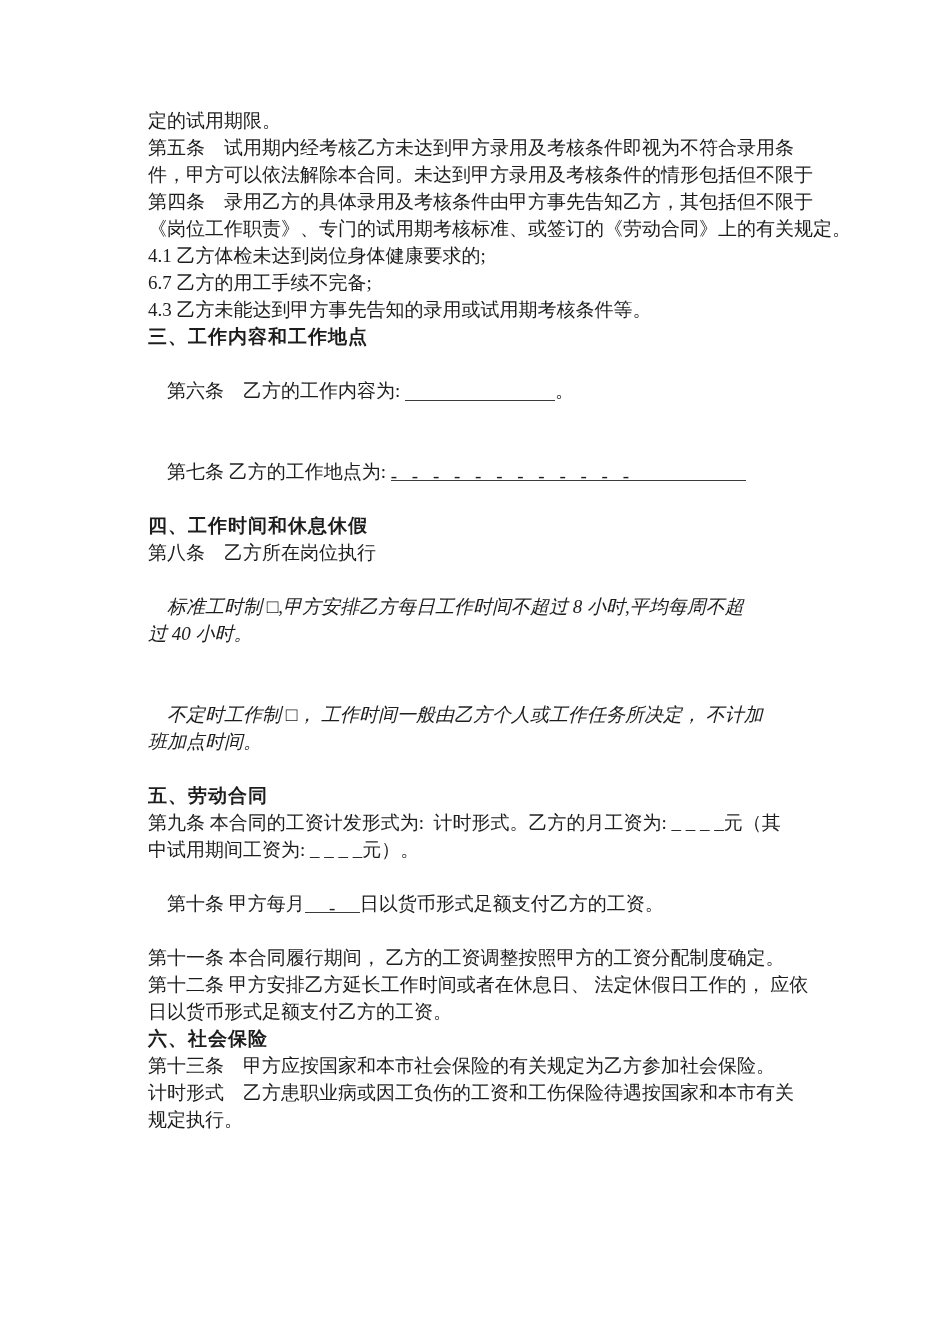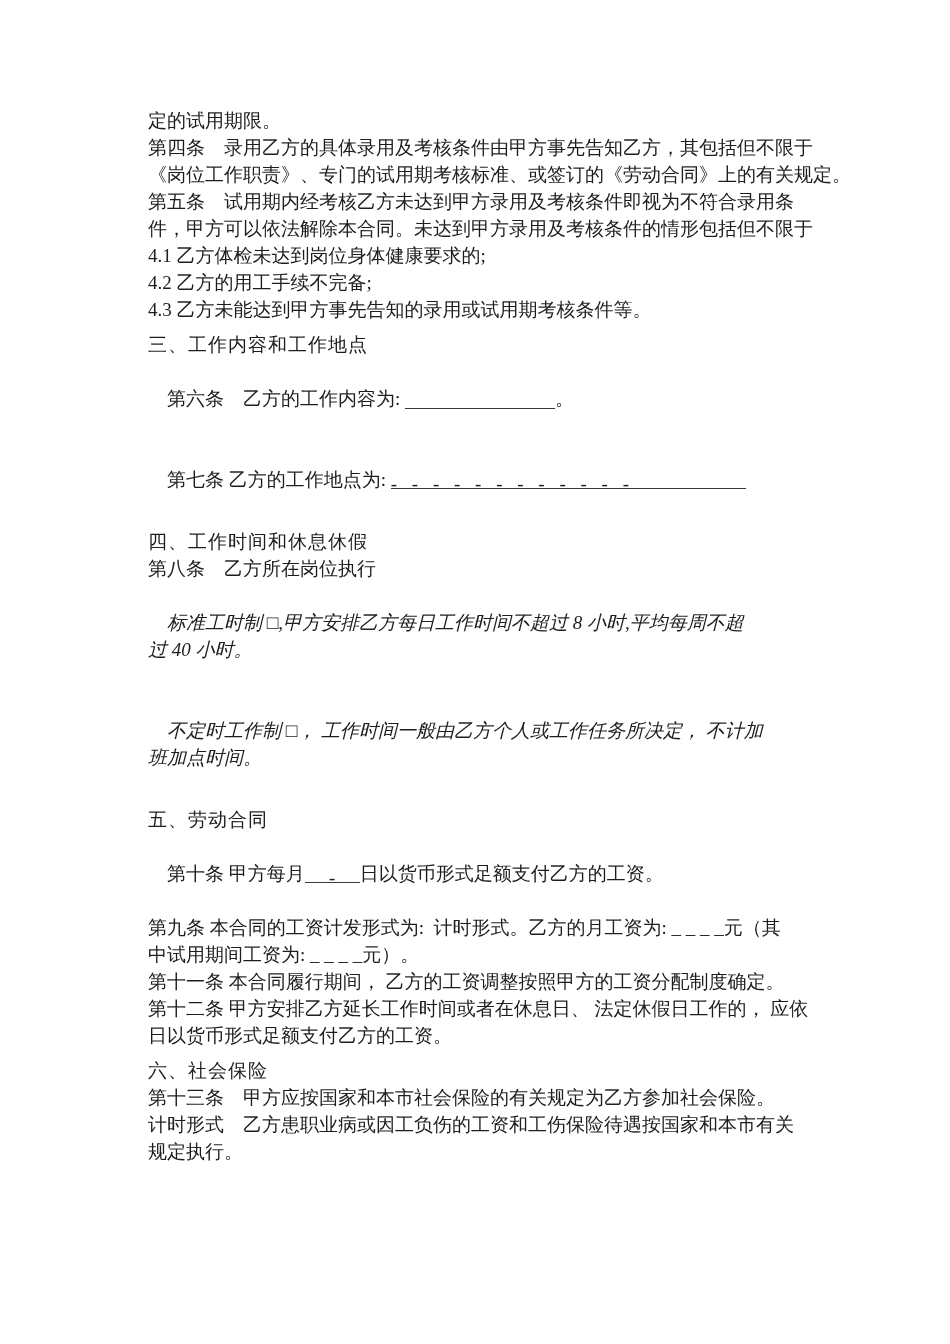--- a/index.html
+++ b/index.html
@@ -21,23 +21,22 @@
     overflow: hidden;
   }
   .page p, .page h2 {
     margin: 0;
     padding: 0;
     white-space: pre-wrap;
     font-size: 19px;
     line-height: 27px;
   }
   .page h2 {
-    font-weight: normal;
+    font-weight: bold;
     letter-spacing: 1px;
-    margin-top: 8px;
   }
   .gap { margin-top: 21px; }
   .indent { text-indent: 55px; font-style: italic; }
   .blank {
     display: inline-block;
     border-bottom: 1px solid #3a3a3a;
     height: 18px;
     vertical-align: -4px;
     white-space: pre;
   }
@@ -45,28 +44,28 @@
   .blank-work-location { width: 355px; text-align: left; letter-spacing: 5px; }
   .blank-pay-day { width: 55px; text-align: center; }
 </style>
 </head>
 <body>
 
 <div class="page">
 
   <p>定的试用期限。</p>
 
+  <p>第五条　试用期内经考核乙方未达到甲方录用及考核条件即视为不符合录用条
+件，甲方可以依法解除本合同。未达到甲方录用及考核条件的情形包括但不限于</p>
+
   <p>第四条　录用乙方的具体录用及考核条件由甲方事先告知乙方，其包括但不限于
 《岗位工作职责》、专门的试用期考核标准、或签订的《劳动合同》上的有关规定。</p>
 
-  <p>第五条　试用期内经考核乙方未达到甲方录用及考核条件即视为不符合录用条
-件，甲方可以依法解除本合同。未达到甲方录用及考核条件的情形包括但不限于</p>
-
   <p>4.1 乙方体检未达到岗位身体健康要求的;</p>
-  <p>4.2 乙方的用工手续不完备;</p>
+  <p>6.7 乙方的用工手续不完备;</p>
   <p>4.3 乙方未能达到甲方事先告知的录用或试用期考核条件等。</p>
 
   <h2>三、工作内容和工作地点</h2>
 
   <p class="gap">
     <span>第六条　乙方的工作内容为: </span><span class="blank blank-work-content"></span><span>。</span>
   </p>
 
   <p class="gap">
     <span>第七条 乙方的工作地点为: </span><span class="blank blank-work-location">- - - - - - - - - - - -</span>
@@ -81,26 +80,26 @@
 过 40 小时。</span>
   </p>
 
   <p class="indent">
     <span>不定时工作制 </span><span>□</span><span>， 工作时间一般由乙方个人或工作任务所决定， 不计加
 班加点时间。</span>
   </p>
 
   <h2 class="gap">五、劳动合同</h2>
 
+  <p class="gap">第九条 本合同的工资计发形式为:  计时形式。乙方的月工资为: _ _ _ _元（其
+中试用期间工资为: _ _ _ _元）。</p>
+
   <p class="gap">
     <span>第十条 甲方每月</span><span class="blank blank-pay-day">-</span><span>日以货币形式足额支付乙方的工资。</span>
   </p>
-
-  <p class="gap">第九条 本合同的工资计发形式为:  计时形式。乙方的月工资为: _ _ _ _元（其
-中试用期间工资为: _ _ _ _元）。</p>
 
   <p class="gap">第十一条 本合同履行期间， 乙方的工资调整按照甲方的工资分配制度确定。</p>
 
   <p class="gap">第十二条 甲方安排乙方延长工作时间或者在休息日、 法定休假日工作的， 应依
 日以货币形式足额支付乙方的工资。</p>
 
   <h2 class="gap">六、社会保险</h2>
 
   <p class="gap">第十三条　甲方应按国家和本市社会保险的有关规定为乙方参加社会保险。</p>
 

